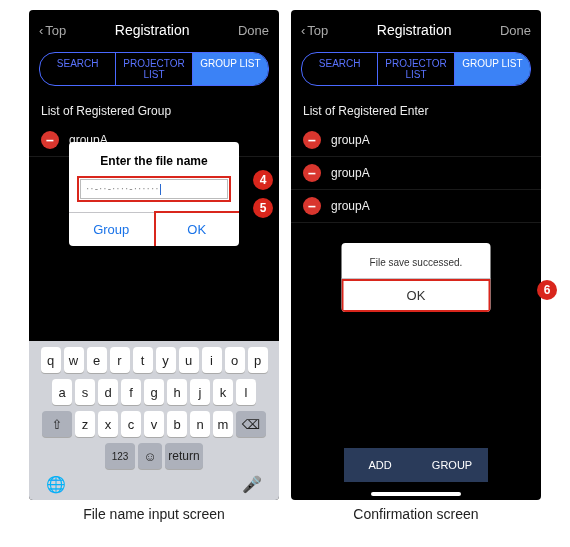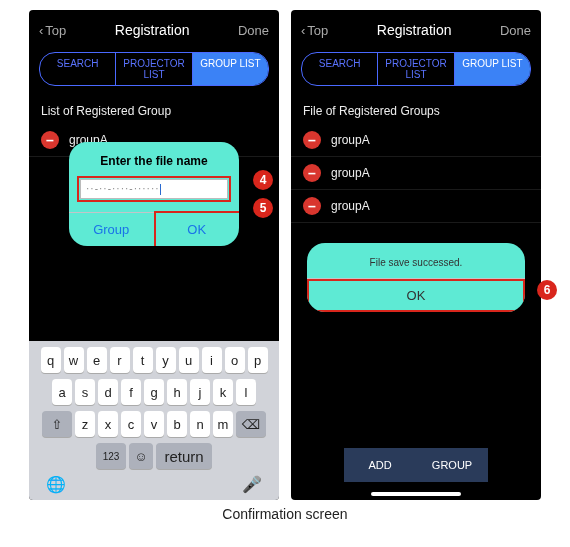--- a/index.html
+++ b/index.html
@@ -11,21 +11,21 @@
 .header .title{color:#fff;font-size:14px;font-weight:400}
 .header .done{color:#aaa}
 .tabs{display:flex;margin:2px 10px 8px;border:1px solid #4a69ff;border-radius:16px;overflow:hidden}
 .tab{flex:1;text-align:center;padding:5px 0;font-size:10px;color:#5a73ff;border-right:1px solid #4a69ff}
 .tab:last-child{border-right:none}
 .tab.active{background:#3b82f6;color:#fff}
 .section-title{color:#eee;font-size:12px;padding:10px 12px 6px}
 .group-row{display:flex;align-items:center;padding:7px 12px;border-bottom:1px solid #1a1a1a;gap:10px}
 .minus{width:18px;height:18px;border-radius:50%;background:#d9362e;color:#fff;display:flex;align-items:center;justify-content:center;font-size:14px;font-weight:700;line-height:1}
 .group-row span.name{color:#eee;font-size:12px}
-.dialog{position:absolute;left:50%;transform:translateX(-50%);background:#5eead4;border-radius:18px;overflow:hidden;width:170px}
+.dialog{position:absolute;left:50%;transform:translateX(-50%);background:#ffffff;border-radius:4px;overflow:hidden;width:170px}
 .d1{top:132px}
 .dialog .d-title{text-align:center;font-size:12px;font-weight:600;padding:12px 8px 8px}
 .input-wrap{margin:0 8px 10px;border:2px solid #d9261c;padding:1px}
 .input{background:#fff;border:1px solid #bbb;padding:3px 5px;font-size:10px;color:#888;letter-spacing:1px}
 .input .cursor{border-left:1.5px solid #2a6ad0;display:inline-block;height:11px;vertical-align:middle}
 .d-btns{display:flex;border-top:1px solid #c4c4c8}
 .d-btn{flex:1;text-align:center;padding:9px 0;font-size:13px;color:#1a73e8}
 .d-btn+.d-btn{border-left:1px solid #c4c4c8}
 .ok-hl{position:absolute;border:2px solid #d9261c;pointer-events:none}
 .kb{position:absolute;bottom:0;left:0;right:0;background:#d1d3d9;padding:6px 3px 4px}
@@ -34,21 +34,21 @@
 .key.l{width:20px}
 .key.gray{background:#adb1bb}
 .key.space{flex:1}
 .key.w30{width:30px}
 .bottom-btns{position:absolute;bottom:18px;left:0;right:0;display:flex;justify-content:center;padding:0 8px}
 .bb{background:#2a3b5a;color:#fff;font-size:11px;padding:11px 0;width:72px;text-align:center}
 .home-ind{position:absolute;bottom:4px;left:50%;transform:translateX(-50%);width:90px;height:4px;background:#fff;border-radius:3px}
 .callout{position:absolute;width:20px;height:20px;border-radius:50%;background:#d9261c;color:#fff;display:flex;align-items:center;justify-content:center;font-size:12px;font-weight:700}
 .captions{display:flex;justify-content:center;gap:12px;padding:2px 10px 0}
 .cap{width:250px;text-align:center;font-size:14px;color:#222}
-.d2{top:233px;width:218px}
+.d2{top:233px;width:149px}
 .d2 .d-msg{text-align:center;font-size:10px;padding:14px 8px 10px;color:#333}
 .d2 .ok2{border-top:1px solid #c4c4c8;text-align:center;padding:9px 0;font-size:13px;color:#333;position:relative}
 .ok2-hl{position:absolute;inset:0;border:2px solid #d9261c;pointer-events:none}
 </style>
 </head>
 <body>
 
 <div class="wrap">
 
   <div class="phone">
@@ -118,21 +118,21 @@
             <div class="key l">v</div>
             <div class="key l">b</div>
             <div class="key l">n</div>
             <div class="key l">m</div>
           </div>
         <div class="key gray w30">⌫</div>
       </div>
       <div class="kb-row">
         <div class="key gray w30" style="font-size:10px">123</div>
         <div class="key gray" style="width:24px">☺</div>
-        <div class="key gray" style="width:56px;font-size:15px">return</div>
+        <div class="key gray" style="width:38px;font-size:12px">return</div>
       </div>
       <div class="kb-row" style="justify-content:space-between;padding:0 14px;margin-bottom:2px">
         <div style="font-size:16px;color:#444">🌐</div>
         <div style="font-size:16px;color:#444">🎤</div>
       </div>
     </div>
   </div>
 
   <div class="phone">
     <div class="header">
@@ -141,21 +141,21 @@
         <span>Top</span>
       </div>
       <div class="title">Registration</div>
       <div class="done">Done</div>
     </div>
     <div class="tabs">
       <div class="tab">SEARCH</div>
       <div class="tab">PROJECTOR LIST</div>
       <div class="tab active">GROUP LIST</div>
     </div>
-    <div class="section-title">File of Registered Groups</div>
+    <div class="section-title">List of Registered Enter</div>
     <div class="group-row">
         <div class="minus">–</div>
         <span class="name">groupA</span>
       </div>
     <div class="group-row">
         <div class="minus">–</div>
         <span class="name">groupA</span>
       </div>
     <div class="group-row">
         <div class="minus">–</div>
@@ -176,14 +176,15 @@
     </div>
     <div class="home-ind"></div>
   </div>
 </div>
 
 <div class="callout" style="top:170px;left:253px">4</div>
 <div class="callout" style="top:198px;left:253px">5</div>
 <div class="callout" style="top:280px;left:537px">6</div>
 
 <div class="captions">
+  <div class="cap">File name input screen</div>
   <div class="cap">Confirmation screen</div>
 </div>
 
 </body></html>

